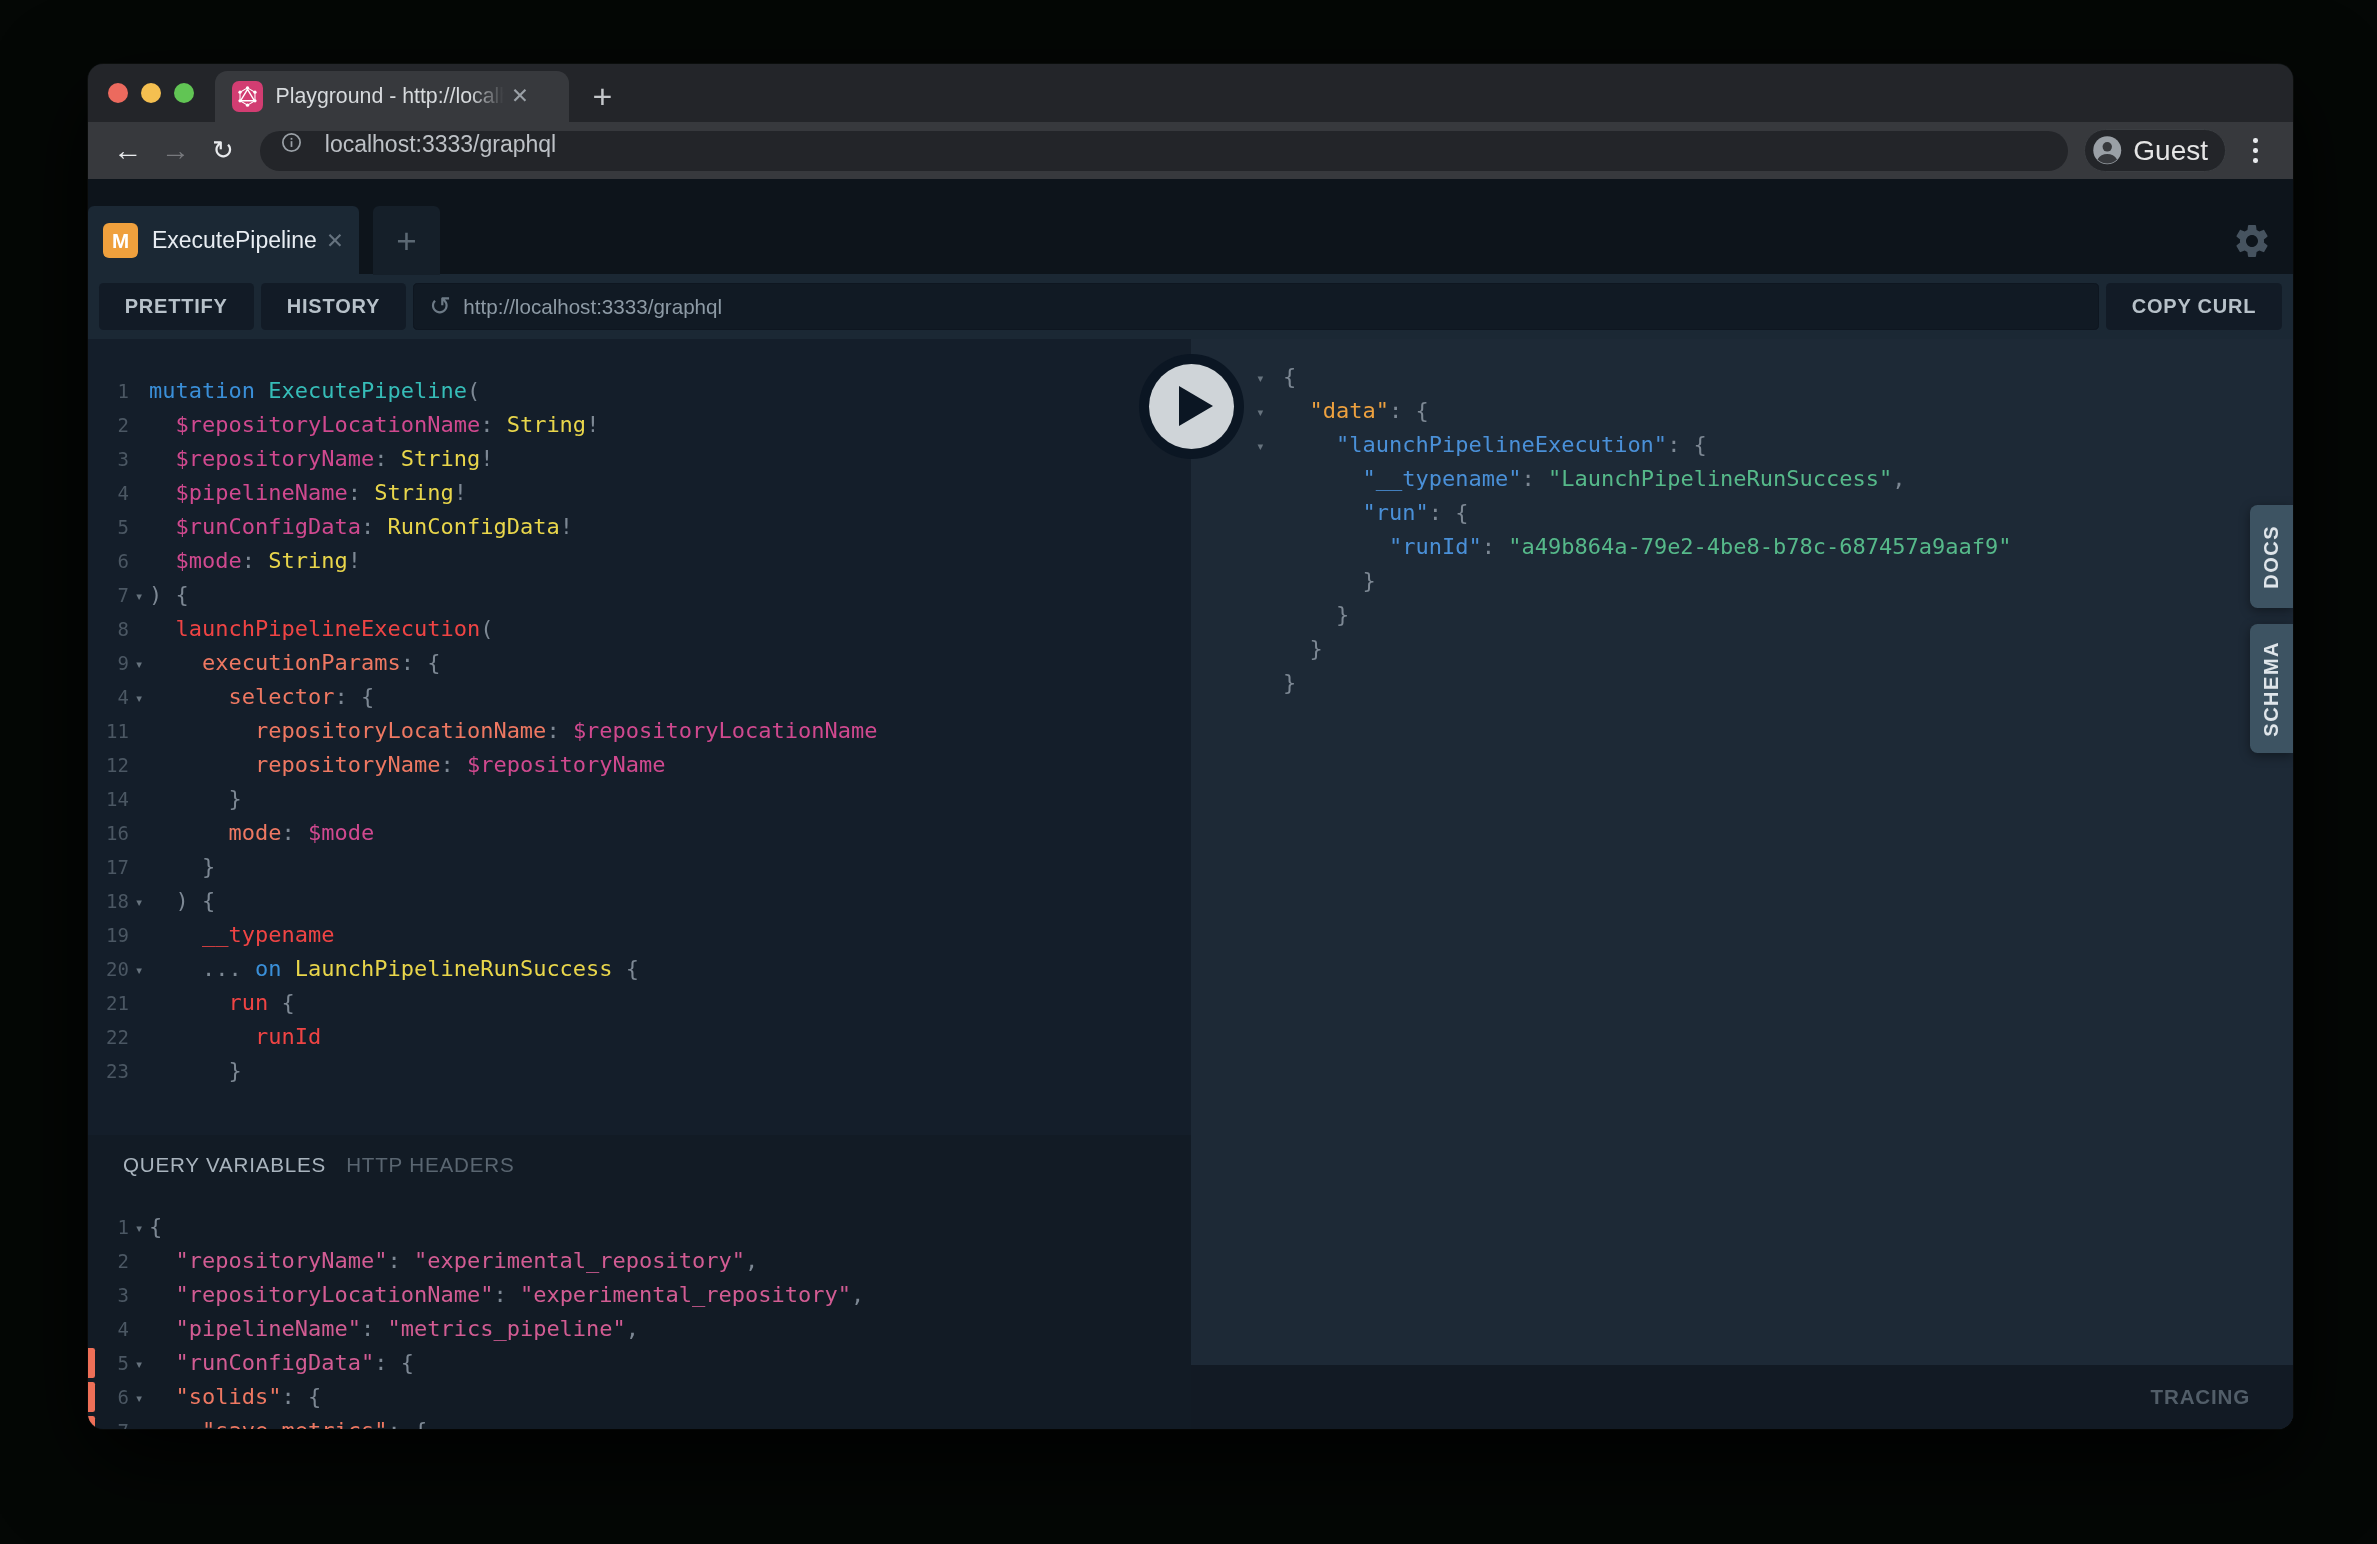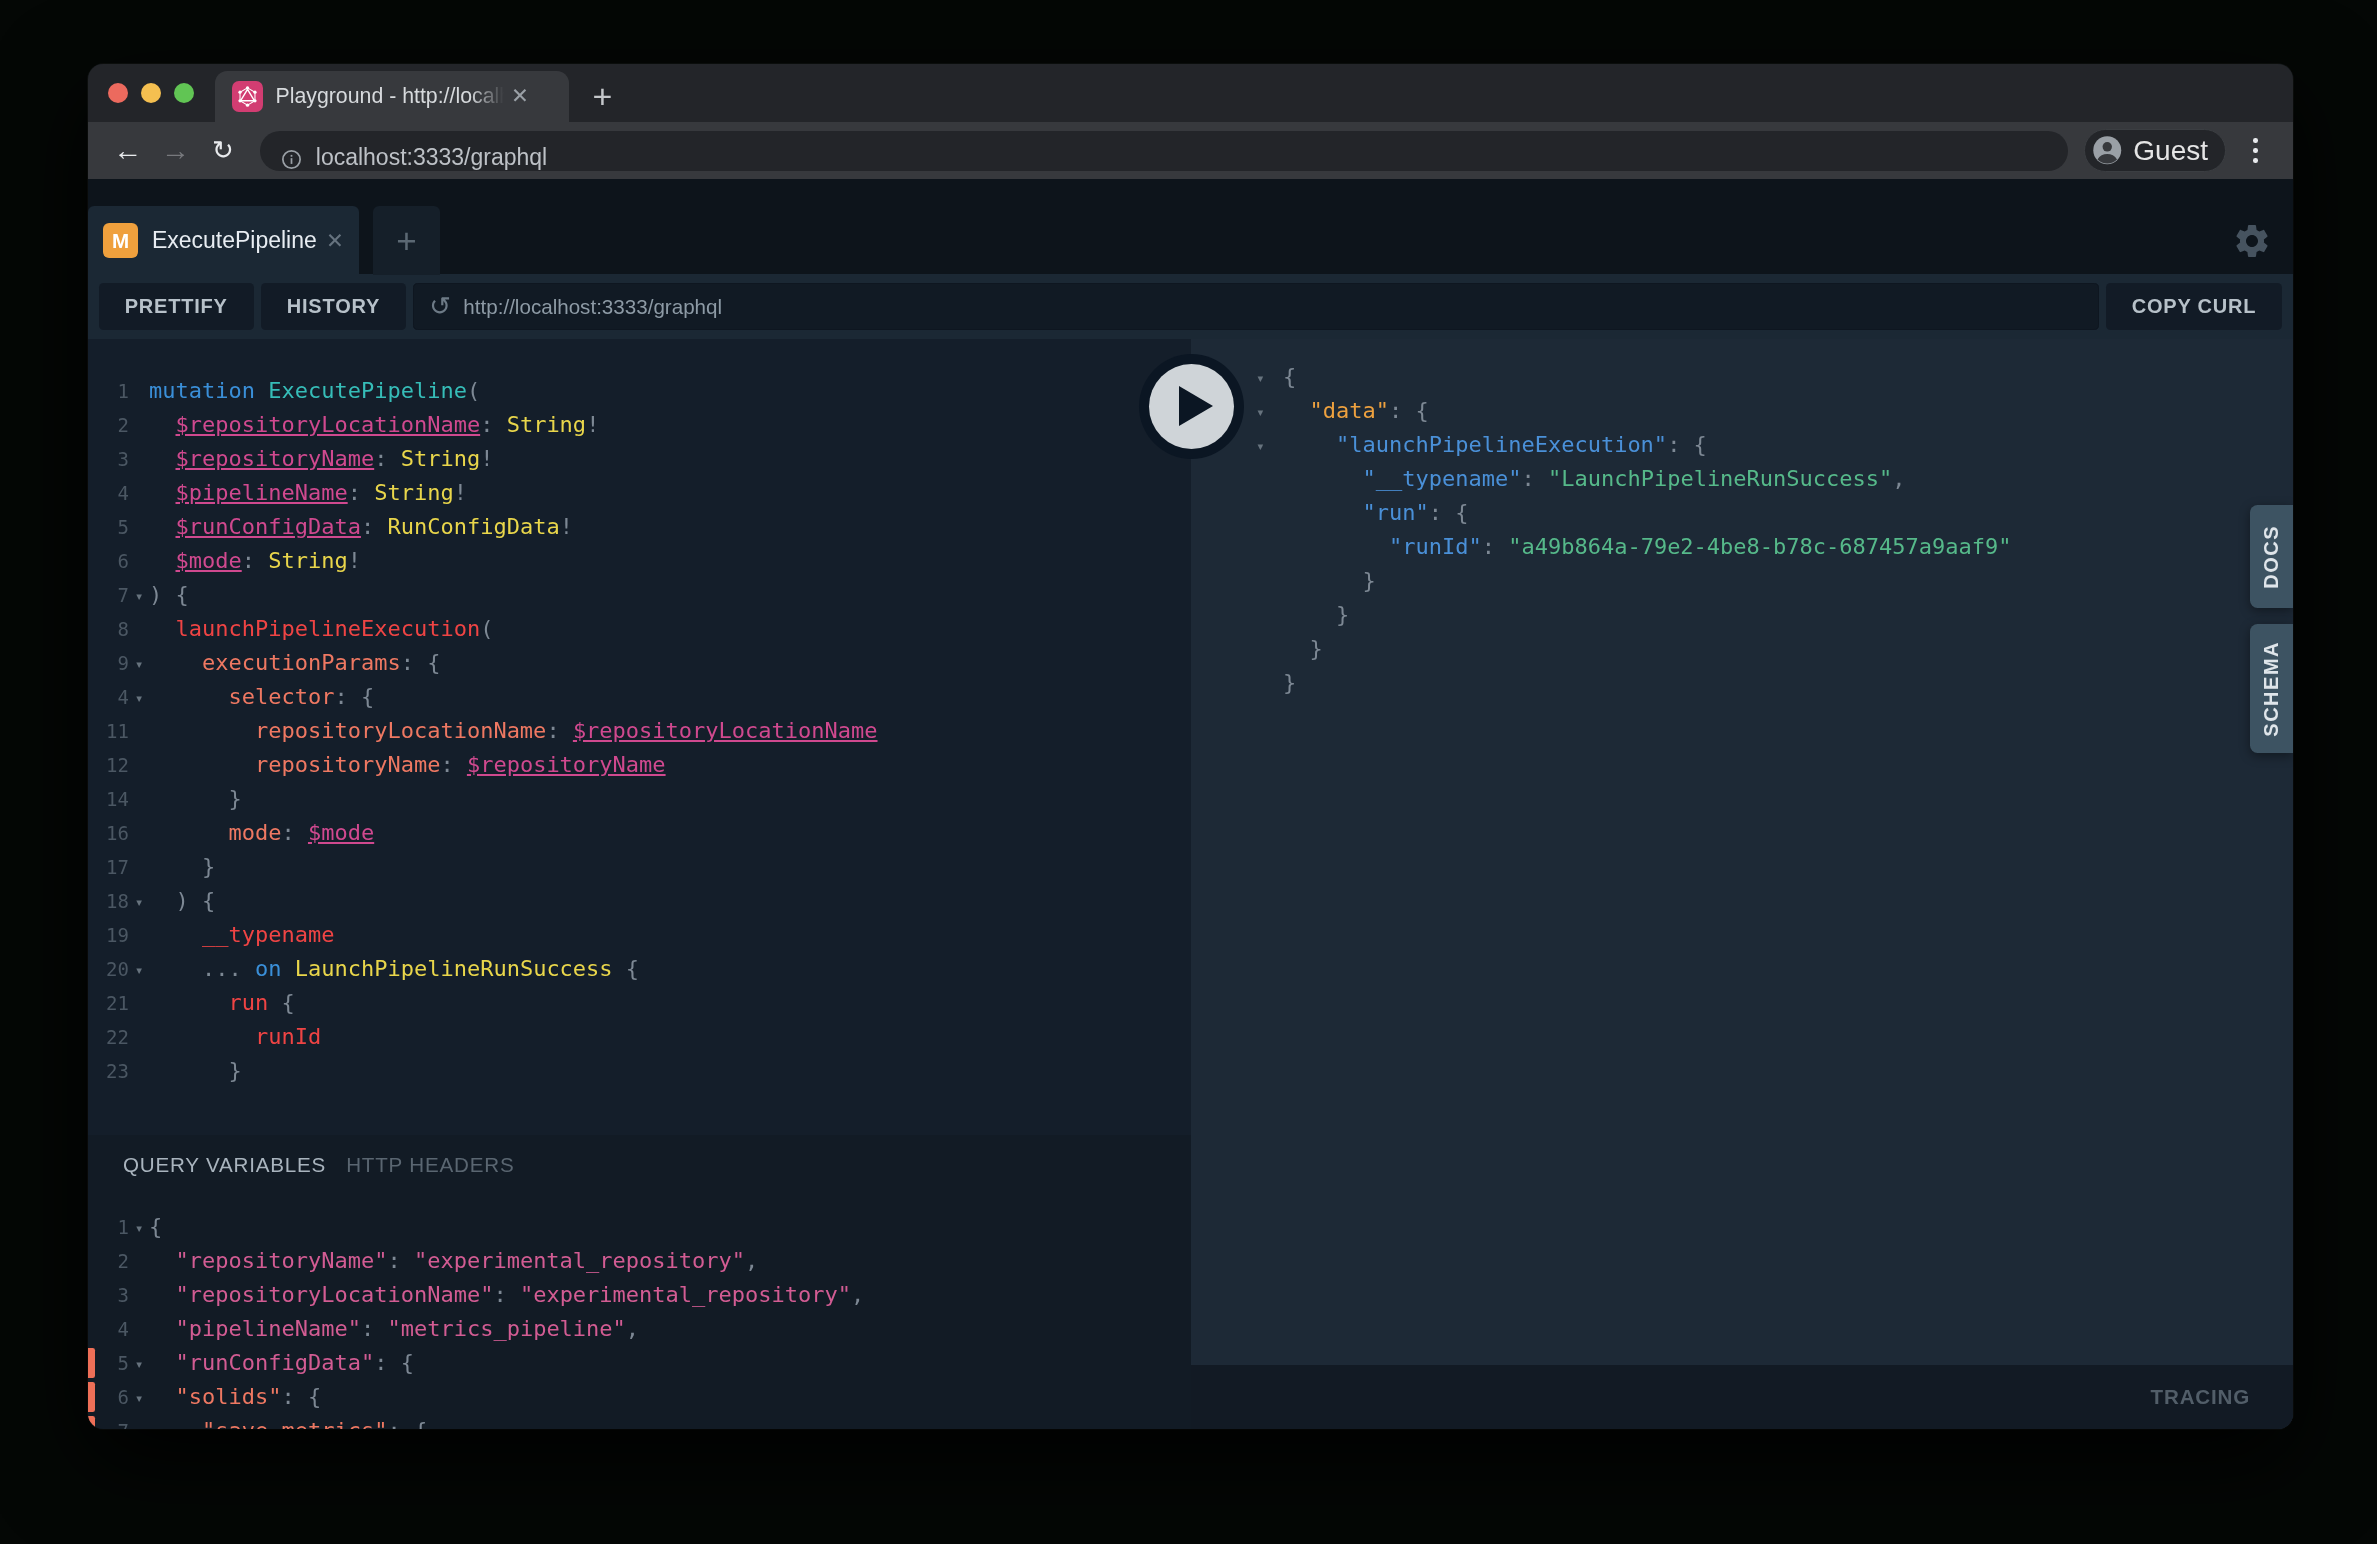--- a/index.html
+++ b/index.html
@@ -28,21 +28,21 @@
             color:#c4c7ca; font-size:34px; font-weight:300; display:flex;
             align-items:center; justify-content:center; border-radius:50%; }
 
   
   .chrome-toolbar { height:57px; background:#37393d; display:flex; align-items:center;
                     padding:0 18.3px; gap:4.6px; flex:none; }
   .navbtn { width:43px; height:43px; display:flex; align-items:center; justify-content:center;
             font-size:29px; color:#e8eaed; border-radius:50%; flex:none; }
   .navbtn.disabled { color:#77797d; }
   .url-pill { flex:1; height:40px; background:#232529; border-radius:20.6px; margin:0 10.7px;
-              display:flex; align-items:flex-end; padding:0 20px; gap:13px; }
+              display:flex; align-items:flex-start; padding:0 20px; gap:22px; }
   .url-text { color:#bdc1c6; font-size:23px; }
   .guest-pill { height:43px; background:#232529; border:1.5px solid #3b3e42; border-radius:21.3px;
                 display:flex; align-items:center; gap:10.7px; padding:0 17px 0 7.6px; flex:none; }
   .guest-label { color:#e5e5e5; font-size:28px; }
   .kebab { width:38px; height:43px; display:flex; flex-direction:column; gap:5.3px;
            align-items:center; justify-content:center; flex:none; margin-left:6.1px; }
   .kebab i { width:4.6px; height:4.6px; border-radius:50%; background:#e8eaed; }
 
   
   .playground { flex:1; background:#0d141b; display:flex; flex-direction:column; position:relative; }
@@ -112,21 +112,21 @@
   .ln { width:41px; text-align:right; color:#4b5763; font-size:19px; flex:none; }
   .fold { width:20px; text-align:center; color:#67737e; font-size:14.5px; flex:none; padding-top:2.3px; }
   .resp-lines .fold { margin-left:65px; width:27px; text-align:left; }
   .code { font-size:22px; line-height:34px; }
   .lint-bar { position:absolute; left:0; top:1.5px; width:6.9px; height:30.5px; background:#ee6f57;
               border-radius:0 2.3px 2.3px 0; }
 
   .c-g  { color:#7d8894; }
   .c-kw { color:#3a8fd8; }
   .c-op { color:#36bdb8; }
-  .c-v  { color:#d0498f;text-decoration:underline; }
+  .c-v  { color:#d0498f; }
   .c-t  { color:#e9d64b; }
   .c-f  { color:#ef4444; }
   .c-a  { color:#ee7862; }
   .c-k  { color:#4a90d8; }
   .c-o  { color:#eea13f; }
   .c-s  { color:#56b98a; }
   .c-pk { color:#d25c93; }
 </style>
 </head>
 <body>

